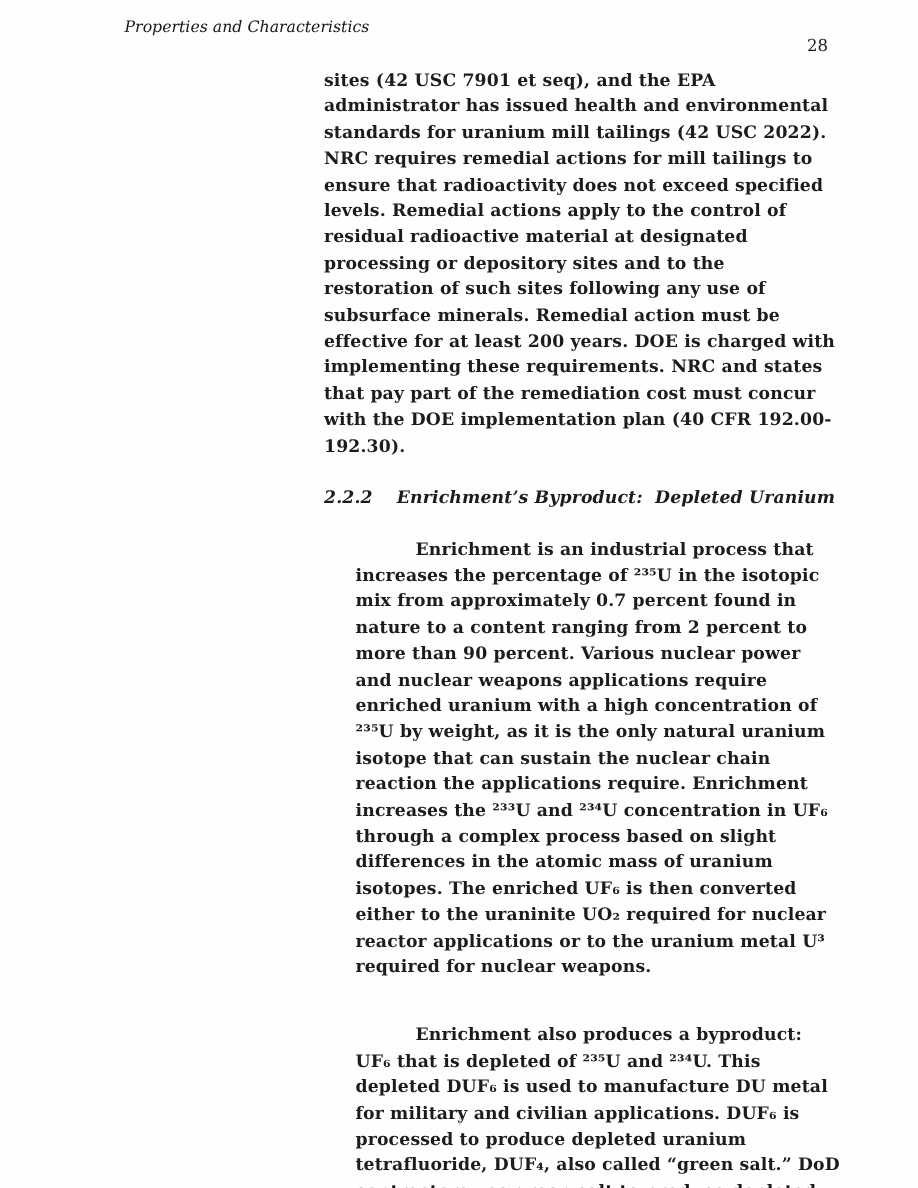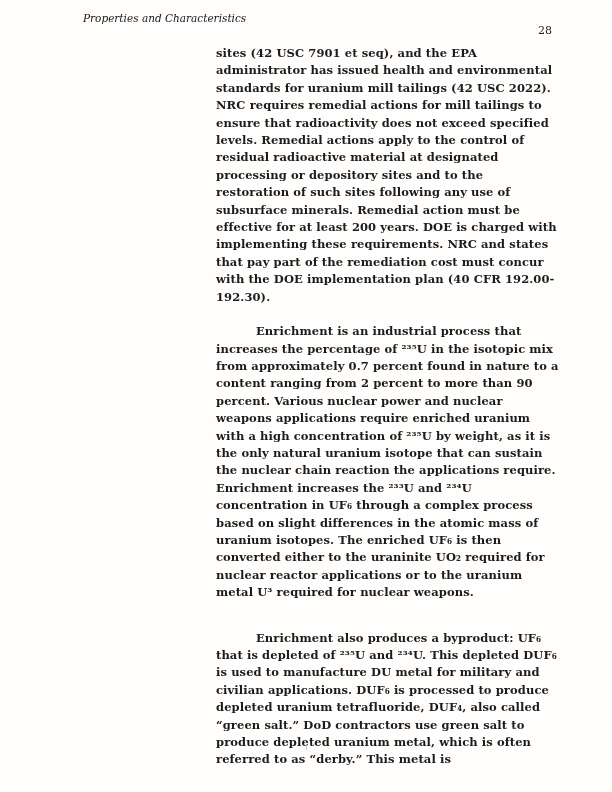--- a/index.html
+++ b/index.html
@@ -38,21 +38,21 @@
     left: 216px;
     top: 45px;
     width: 344px;
     font-size: 11.5px;
     line-height: 17.4px;
     text-align: left;
     letter-spacing: 0.1px;
     font-weight: bold;
   }
   .para { margin: 0 0 17px 0; }
-  .para.indent { text-indent: 40px; }
+  .para.indent { text-indent: 40px; margin-left: 21px; }
   .para.last { margin-top: 28px; }
   .heading {
     margin: 0 0 17px 0;
     font-style: italic;
   }
   .heading-num {
     display: inline-block;
     margin-right: 16px;
     font-style: italic;
   }
@@ -73,20 +73,23 @@
 <div class="page">
 
   <div class="running-head">Properties and Characteristics</div>
 
   <div class="page-number">28</div>
 
   <div class="text-block">
 
     <p class="para">sites (42 USC 7901 et seq), and the EPA administrator has issued health and environmental standards for uranium mill tailings (42 USC 2022). NRC requires remedial actions for mill tailings to ensure that radioactivity does not exceed specified levels. Remedial actions apply to the control of residual radioactive material at designated processing or depository sites and to the restoration of such sites following any use of subsurface minerals. Remedial action must be effective for at least 200 years. DOE is charged with implementing these requirements. NRC and states that pay part of the remediation cost must concur with the DOE implementation plan (40 CFR 192.00-192.30).</p>
 
+    <p class="heading">
+      <span class="heading-num">2.2.2</span><span class="heading-title">Enrichment’s Byproduct:  Depleted Uranium</span>
+    </p>
 
     <p class="para indent">Enrichment is an industrial process that increases the percentage of ²³⁵U in the isotopic mix from approximately 0.7 percent found in nature to a content ranging from 2 percent to more than 90 percent. Various nuclear power and nuclear weapons applications require enriched uranium with a high concentration of ²³⁵U by weight, as it is the only natural uranium isotope that can sustain the nuclear chain reaction the applications require. Enrichment increases the ²³³U and ²³⁴U concentration in UF₆ through a complex process based on slight differences in the atomic mass of uranium isotopes. The enriched UF₆ is then converted either to the uraninite UO₂ required for nuclear reactor applications or to the uranium metal U³ required for nuclear weapons.</p>
 
     <p class="para indent last">Enrichment also produces a byproduct: UF₆ that is depleted of ²³⁵U and ²³⁴U. This depleted DUF₆ is used to manufacture DU metal for military and civilian applications. DUF₆ is processed to produce depleted uranium tetrafluoride, DUF₄, also called “green salt.” DoD contractors use green salt to produce depleted uranium metal, which is often referred to as “derby.” This metal is</p>
 
   </div>
 
   <div class="artifact"></div>
 
 </div>

